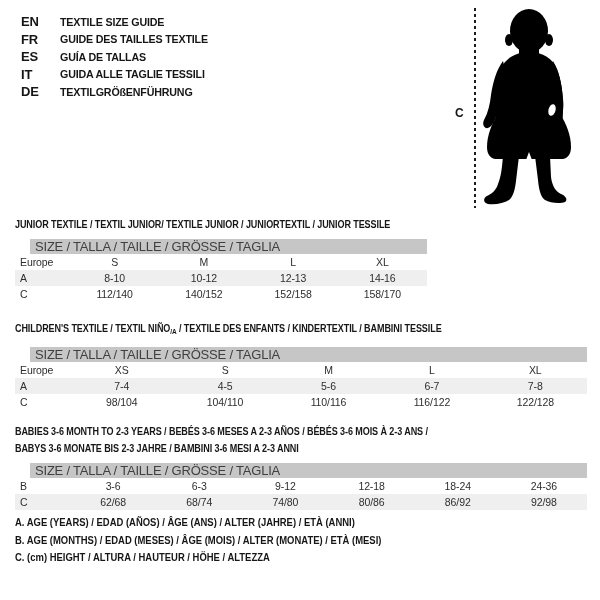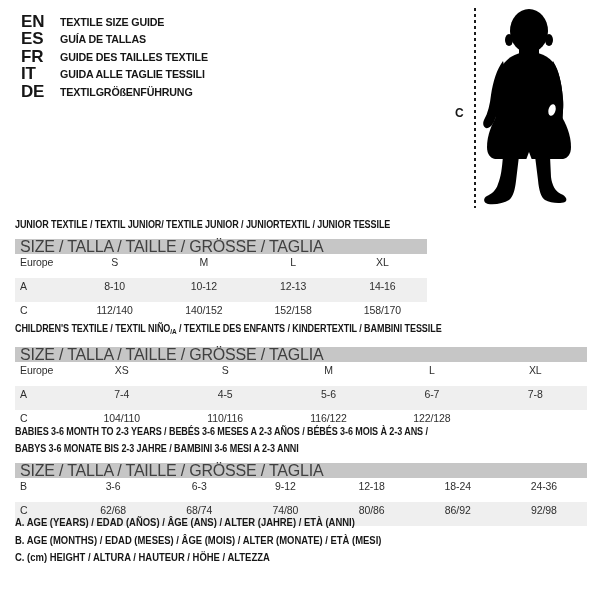--- a/index.html
+++ b/index.html
@@ -2,21 +2,21 @@
 <html><head>
 <meta charset="utf-8">
 <style>
   html,body{margin:0;padding:0;background:#fff;}
   body{width:600px;height:600px;font-family:"Liberation Sans",sans-serif;}
   .canvas{position:relative;width:600px;height:600px;background:#ffffff;overflow:hidden;}
 
   
   .lang-block{position:absolute;left:21px;top:13px;}
   .lang-row{display:flex;height:17.5px;align-items:center;}
-  .lang-code{width:39px;font-weight:700;font-size:17px;letter-spacing:-0.2px;color:#161616;}
+  .lang-code{width:39px;font-weight:700;font-size:13px;letter-spacing:-0.2px;color:#161616;}
   .lang-text{font-weight:700;font-size:11.5px;letter-spacing:-0.2px;color:#161616;white-space:nowrap;
              transform:scaleX(0.93);transform-origin:left center;}
 
   
   .measure-line{position:absolute;left:474px;top:8px;width:2px;height:200px;
     background:repeating-linear-gradient(to bottom,#1b1b1b 0px,#1b1b1b 3px,transparent 3px,transparent 6px);}
   .measure-label{position:absolute;left:455px;top:106px;font-size:12px;font-weight:700;color:#161616;}
   .baby-svg{position:absolute;left:482px;top:8px;}
 
   
@@ -25,23 +25,23 @@
   .title-junior{left:15px;top:216px;}
   .title-children{left:15px;top:320px;}
   .title-babies{left:15px;top:423px;}
   .sub{font-size:7.5px;vertical-align:-2px;}
 
   
   .size-table{position:absolute;left:15px;}
   .table-junior{top:239px;width:412px;}
   .table-children{top:347px;width:572px;}
   .table-babies{top:463px;width:572px;}
-  .size-bar{height:15px;line-height:15px;background:#c6c6c6;padding-left:5px;font-size:16px;
-    color:#404040;letter-spacing:-0.2px;}
-  .t-row{display:grid;height:24px;line-height:16px;font-size:10.5px;color:#2e2e2e;letter-spacing:-0.1px;}
+  .size-bar{height:15px;line-height:15px;background:#c6c6c6;padding-left:5px;font-size:13px;
+    color:#404040;letter-spacing:-0.2px;margin-left:15px;}
+  .t-row{display:grid;height:16px;line-height:16px;font-size:10.5px;color:#2e2e2e;letter-spacing:-0.1px;}
   .cols-5{grid-template-columns:55px repeat(4,1fr);}
   .cols-6{grid-template-columns:55px repeat(5,1fr);}
   .cols-7{grid-template-columns:55px repeat(6,1fr);}
   .t-row.shade{background:#efefef;}
   .t-cell{text-align:center;}
   .t-cell.row-label{text-align:left;padding-left:5px;}
 
   
   .footnotes{position:absolute;left:15px;top:514px;}
   .footnote{height:17.5px;line-height:17.5px;font-size:10.5px;font-weight:700;color:#161616;
@@ -51,26 +51,26 @@
 <body>
 
 <div class="canvas">
 
   <div class="lang-block">
     <div class="lang-row">
       <span class="lang-code">EN</span>
       <span class="lang-text">TEXTILE SIZE GUIDE</span>
     </div>
     <div class="lang-row">
+      <span class="lang-code">FR</span>
+      <span class="lang-text">GUIDE DES TAILLES TEXTILE</span>
+    </div>
+    <div class="lang-row">
       <span class="lang-code">ES</span>
       <span class="lang-text">GUÍA DE TALLAS</span>
-    </div>
-    <div class="lang-row">
-      <span class="lang-code">FR</span>
-      <span class="lang-text">GUIDE DES TAILLES TEXTILE</span>
     </div>
     <div class="lang-row">
       <span class="lang-code">IT</span>
       <span class="lang-text">GUIDA ALLE TAGLIE TESSILI</span>
     </div>
     <div class="lang-row">
       <span class="lang-code">DE</span>
       <span class="lang-text">TEXTILGRÖßENFÜHRUNG</span>
     </div>
   </div>
@@ -136,20 +136,21 @@
     <div class="t-row cols-6 shade">
       <span class="t-cell row-label">A</span>
       <span class="t-cell">7-4</span>
       <span class="t-cell">4-5</span>
       <span class="t-cell">5-6</span>
       <span class="t-cell">6-7</span>
       <span class="t-cell">7-8</span>
     </div>
     <div class="t-row cols-6">
       <span class="t-cell row-label">C</span>
+      <span class="t-cell">98/104</span>
       <span class="t-cell">104/110</span>
       <span class="t-cell">110/116</span>
       <span class="t-cell">116/122</span>
       <span class="t-cell">122/128</span>
     </div>
   </div>
 
   <div class="section-title title-babies">
     <div>BABIES 3-6 MONTH TO 2-3 YEARS / BEBÉS 3-6 MESES A 2-3 AÑOS / BÉBÉS 3-6 MOIS À 2-3 ANS /</div>
     <div>BABYS 3-6 MONATE BIS 2-3 JAHRE / BAMBINI 3-6 MESI A 2-3 ANNI</div>

